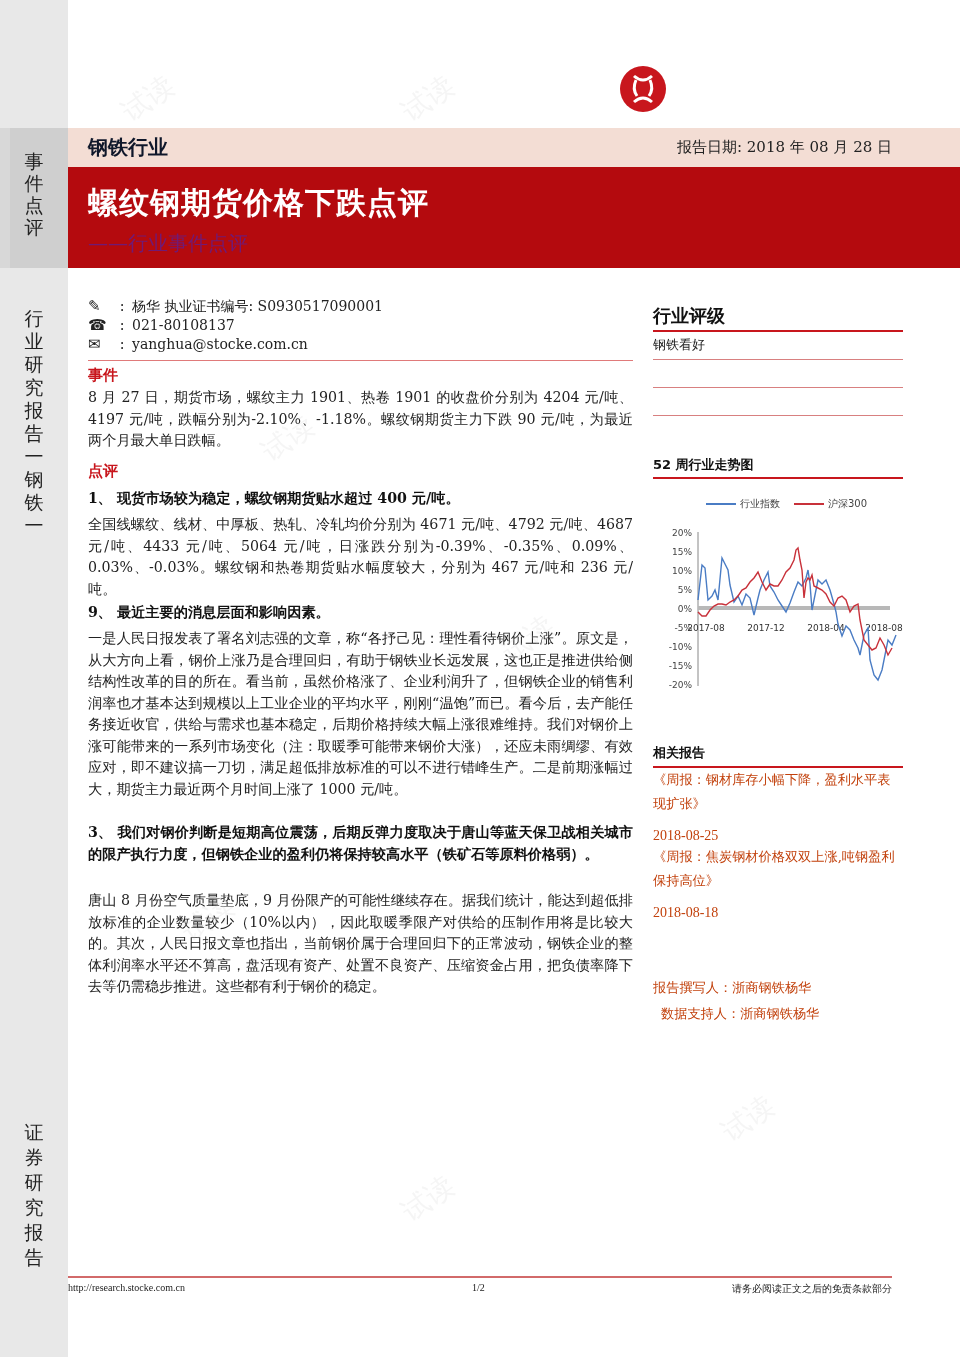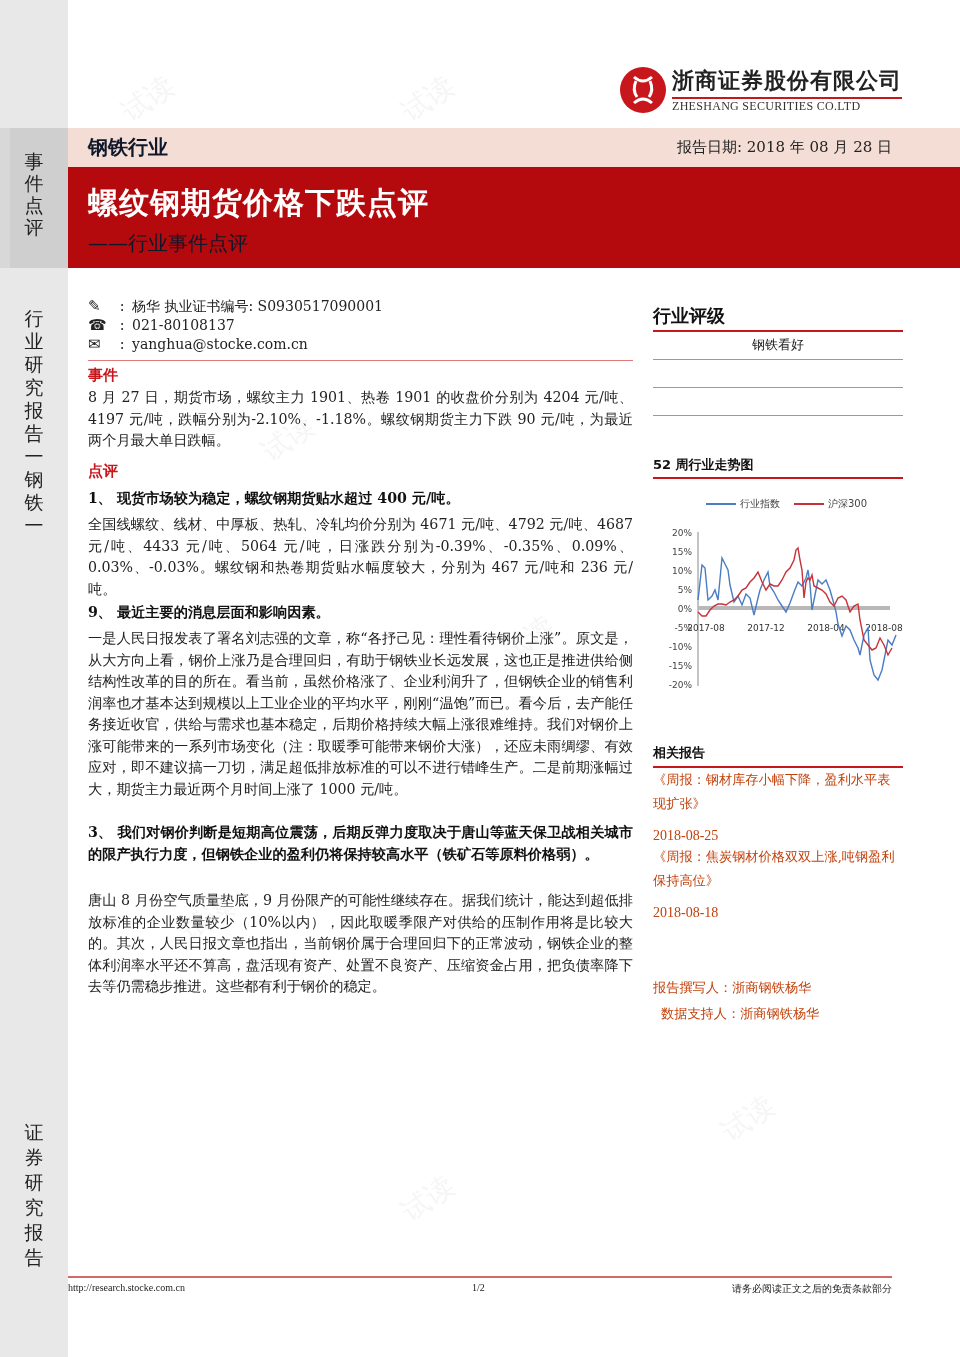--- a/index.html
+++ b/index.html
@@ -11,21 +11,21 @@
   .vtext span { display: block; }
   .logo { position: absolute; left: 620px; top: 66px; display: flex; align-items: center; }
   .logo-mark { width: 46px; height: 46px; border-radius: 50%; background: #c8161d; position: relative; margin-right: 6px; }
   .logo-cn { font-family: "DejaVu Sans", sans-serif; font-size: 22px; font-weight: bold; color: #222; letter-spacing: 1px; border-bottom: 2px solid #c8161d; padding-bottom: 1px; }
   .logo-en { font-family: "Liberation Serif", serif; font-size: 12px; color: #333; letter-spacing: 0.3px; }
   .band-pink { position: absolute; left: 68px; top: 128px; width: 892px; height: 39px; background: #f3ddd4; }
   .industry { position: absolute; left: 88px; top: 134px; font-family: "DejaVu Sans", sans-serif; font-size: 20px; font-weight: bold; color: #0f172a; }
   .report-date { position: absolute; right: 68px; top: 138px; font-size: 15px; color: #222; }
   .band-red { position: absolute; left: 68px; top: 167px; width: 892px; height: 101px; background: #b40a0e; }
   .title { position: absolute; left: 88px; top: 183px; font-family: "DejaVu Sans", sans-serif; font-size: 30px; font-weight: bold; color: #fff; letter-spacing: 1px; }
-  .subtitle { position: absolute; left: 88px; top: 230px; font-size: 20px; color: #0f172a; }
+  .subtitle { position: absolute; left: 88px; top: 230px; font-size: 20px; color: #701a75; }
   .contact-row { position: absolute; left: 88px; font-size: 14px; line-height: 19px; display: flex; align-items: center; }
   .contact-row .ico { width: 24px; font-size: 15px; color: #222; }
   .contact-row .colon { width: 20px; text-align: center; }
   .rule-red { position: absolute; left: 88px; width: 545px; height: 1px; background: #e07a7a; }
   .sec-head { position: absolute; left: 88px; font-size: 15px; font-weight: bold; color: #c8161d; }
   .para { position: absolute; left: 88px; width: 545px; font-size: 14.2px; line-height: 21.5px; text-align: justify; color: #222; }
   .bold-para { font-weight: bold; color: #111; }
   .right-col { position: absolute; left: 653px; width: 250px; }
   .rc-head { font-family: "DejaVu Sans", sans-serif; font-weight: bold; color: #111; }
   .rline { position: absolute; left: 653px; width: 250px; height: 2px; background: #c8161d; }
@@ -69,24 +69,20 @@
   <span>报</span>
   <span>告</span>
 </div>
 
 <div class="logo">
   <div class="logo-mark">
     <svg width="46" height="46" viewBox="0 0 46 46">
       <path d="M14 10 Q23 18 32 10 M14 36 Q23 28 32 36 M16 14 Q12 23 17 30 M30 14 Q34 23 29 30" stroke="#fff" stroke-width="3" fill="none"></path>
     </svg>
   </div>
-  <div>
-    <div class="logo-cn">浙商证券股份有限公司</div>
-    <div class="logo-en">ZHESHANG SECURITIES CO.LTD</div>
-  </div>
 </div>
 
 <div class="band-pink"></div>
 <div class="industry">钢铁行业</div>
 <div class="report-date">报告日期: 2018 年 08 月 28 日</div>
 <div class="band-red"></div>
 <div class="title">螺纹钢期货价格下跌点评</div>
 <div class="subtitle">——行业事件点评</div>
 
 <div class="contact-row" style="top:297px;">
@@ -111,21 +107,21 @@
 <div class="sec-head" style="top:462px;">点评</div>
 <div class="para bold-para" style="top:488px;">1、 现货市场较为稳定，螺纹钢期货贴水超过 400 元/吨。</div>
 <div class="para" style="top:514px;">全国线螺纹、线材、中厚板、热轧、冷轧均价分别为 4671 元/吨、4792 元/吨、4687 元/吨、4433 元/吨、5064 元/吨，日涨跌分别为-0.39%、-0.35%、0.09%、0.03%、-0.03%。螺纹钢和热卷期货贴水幅度较大，分别为 467 元/吨和 236 元/吨。</div>
 <div class="para bold-para" style="top:602px;">9、 最近主要的消息层面和影响因素。</div>
 <div class="para" style="top:628px;">一是人民日报发表了署名刘志强的文章，称“各抒己见：理性看待钢价上涨”。原文是，从大方向上看，钢价上涨乃是合理回归，有助于钢铁业长远发展，这也正是推进供给侧结构性改革的目的所在。看当前，虽然价格涨了、企业利润升了，但钢铁企业的销售利润率也才基本达到规模以上工业企业的平均水平，刚刚“温饱”而已。看今后，去产能任务接近收官，供给与需求也基本稳定，后期价格持续大幅上涨很难维持。我们对钢价上涨可能带来的一系列市场变化（注：取暖季可能带来钢价大涨），还应未雨绸缪、有效应对，即不建议搞一刀切，满足超低排放标准的可以不进行错峰生产。二是前期涨幅过大，期货主力最近两个月时间上涨了 1000 元/吨。</div>
 <div class="para bold-para" style="top:822px;">3、 我们对钢价判断是短期高位震荡，后期反弹力度取决于唐山等蓝天保卫战相关城市的限产执行力度，但钢铁企业的盈利仍将保持较高水平（铁矿石等原料价格弱）。</div>
 <div class="para" style="top:890px;">唐山 8 月份空气质量垫底，9 月份限产的可能性继续存在。据我们统计，能达到超低排放标准的企业数量较少（10%以内），因此取暖季限产对供给的压制作用将是比较大的。其次，人民日报文章也指出，当前钢价属于合理回归下的正常波动，钢铁企业的整体利润率水平还不算高，盘活现有资产、处置不良资产、压缩资金占用，把负债率降下去等仍需稳步推进。这些都有利于钢价的稳定。</div>
 
 <div class="right-col rc-head" style="top:304px; font-size:18px;">行业评级</div>
 <div class="rline" style="top:330px;"></div>
-<div class="right-col" style="top:336px; font-size:13px; display:flex; justify-content:center;">
+<div class="right-col" style="top:336px; font-size:13px; display:flex; justify-content:flex-start;">
   <span>钢铁</span>
   <span>看好</span>
 </div>
 <div class="rline light" style="top:359px;"></div>
 <div class="rline light" style="top:387px;"></div>
 <div class="rline light" style="top:415px;"></div>
 
 <div class="right-col rc-head" style="top:456px; font-size:13px;">52 周行业走势图</div>
 <div class="rline" style="top:477px;"></div>
 <div class="legend">

